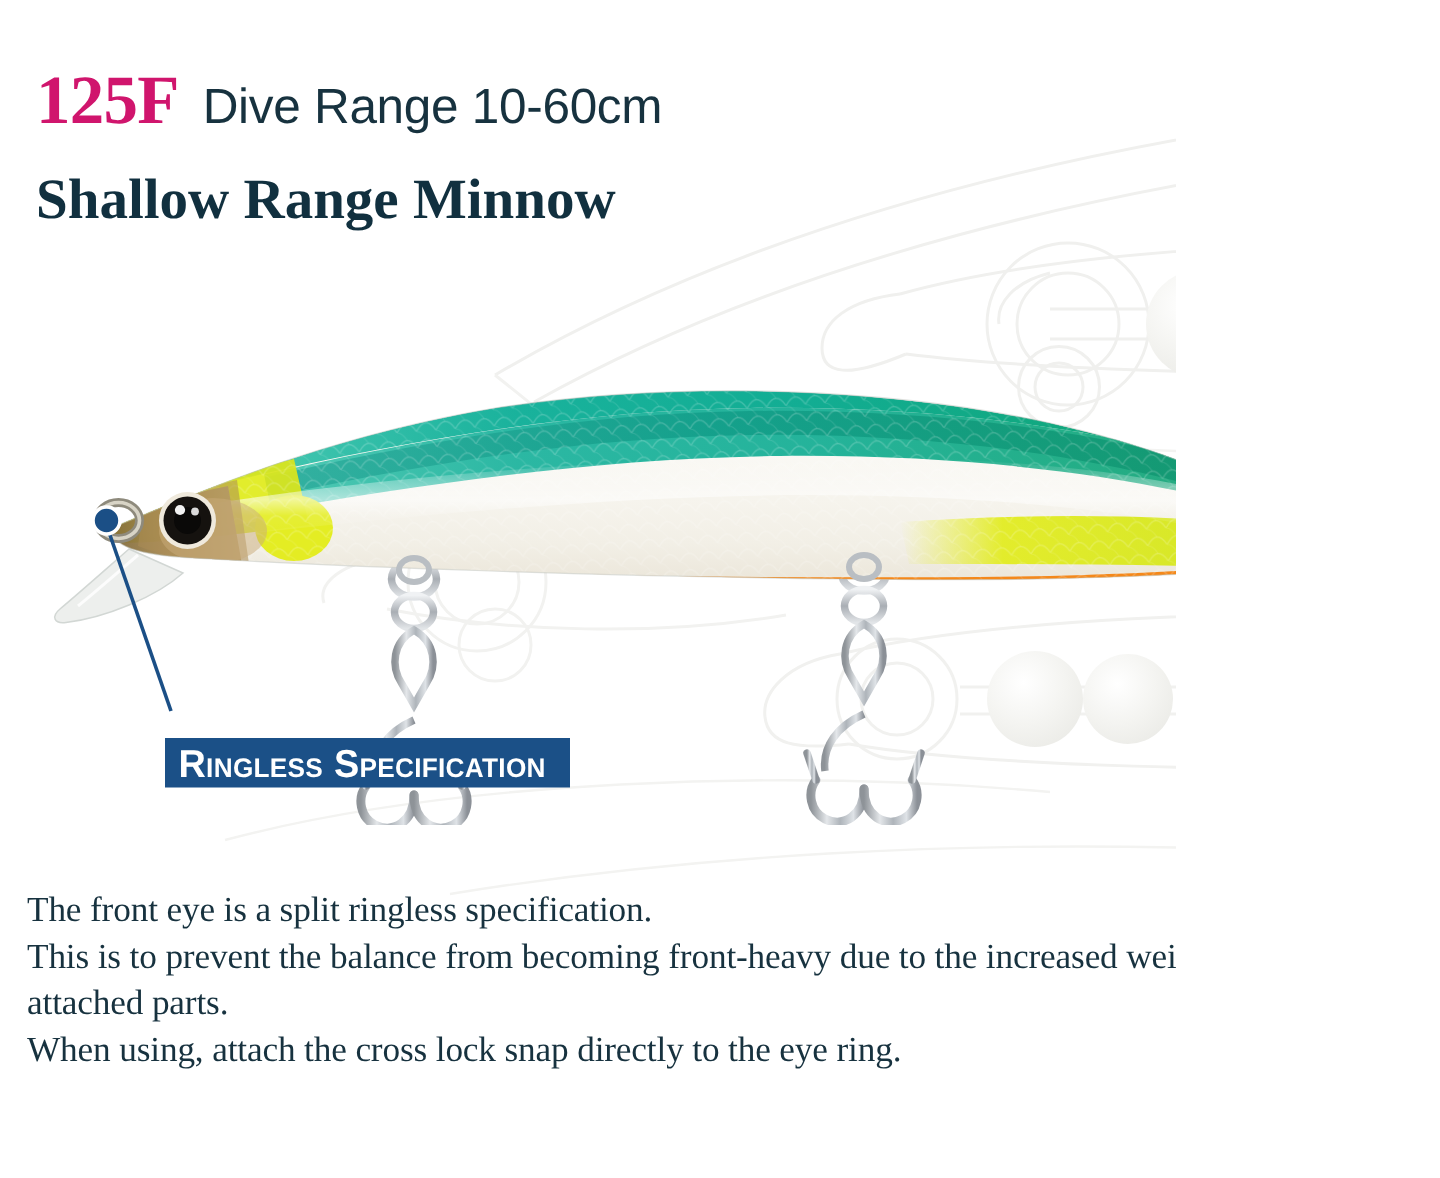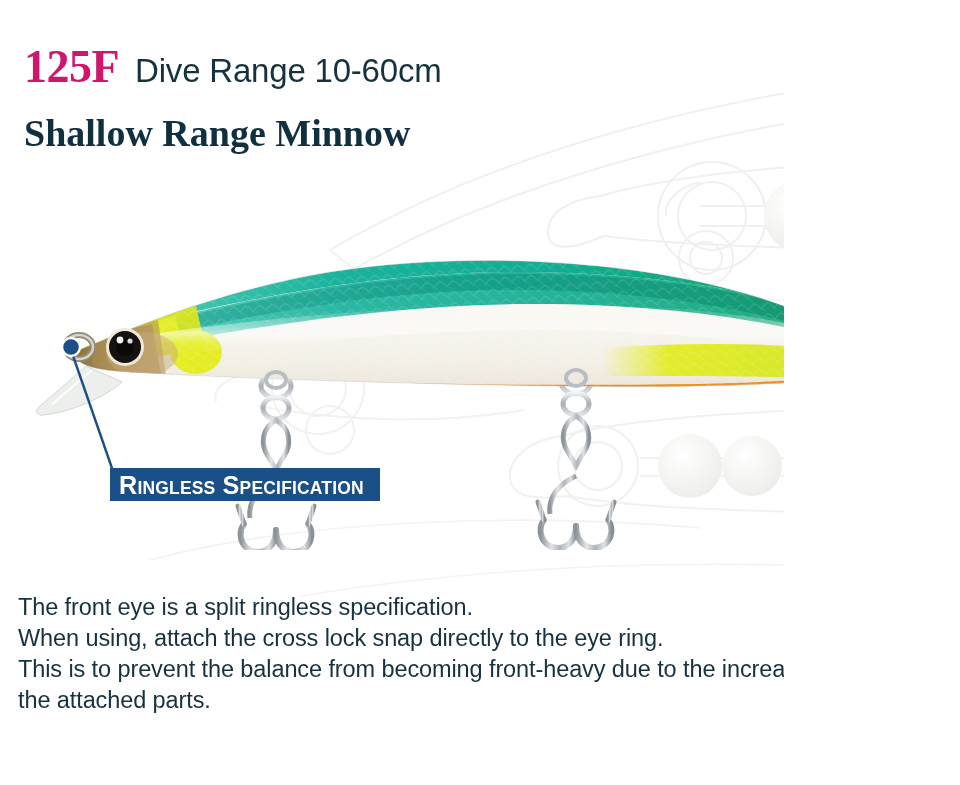--- a/index.html
+++ b/index.html
@@ -82,21 +82,21 @@
     left: 0;
     top: 230px;
     width: 960px;
     height: 320px;
     z-index: 6;
     pointer-events: none;
   }
   #ringless-badge {
     position: absolute;
     left: 110px;
-    top: 468px;
+    top: 492px;
     height: 33px;
     padding: 0 9px 0 9px;
     background: #1b5087;
     display: flex;
     align-items: center;
     z-index: 7;
   }
   #ringless-badge .badge-text {
     font-family: "Liberation Sans", sans-serif;
     font-weight: bold;
@@ -113,21 +113,21 @@
   
   #description {
     position: absolute;
     left: 18px;
     top: 592px;
     width: 910px;
     z-index: 5;
   }
   #description p {
     margin: 0;
-    font-family: Liberation Sans, sans-serif;
+    font-family: Liberation Serif, serif;
     font-size: 23.5px;
     line-height: 31px;
     color: #17323f;
     letter-spacing: -0.1px;
   }
 </style>
 </head>
 <body>
 
 <div id="page">
@@ -394,17 +394,17 @@
     <circle cx="71" cy="117" r="9" fill="#1b4f86"></circle>
     <circle cx="71" cy="117" r="9" fill="none" stroke="#ffffff" stroke-width="2.4"></circle>
   </svg>
 
   <div id="ringless-badge">
     <span class="badge-text">Ringless Specification</span>
   </div>
 
   <div id="description">
     <p>The front eye is a split ringless specification.</p>
+    <p>This is to prevent the balance from becoming front-heavy due to the increased weight of the attached parts.</p>
     <p>When using, attach the cross lock snap directly to the eye ring.</p>
-    <p>This is to prevent the balance from becoming front-heavy due to the increased weight of the attached parts.</p>
   </div>
 
 </div>
 
 </body></html>

